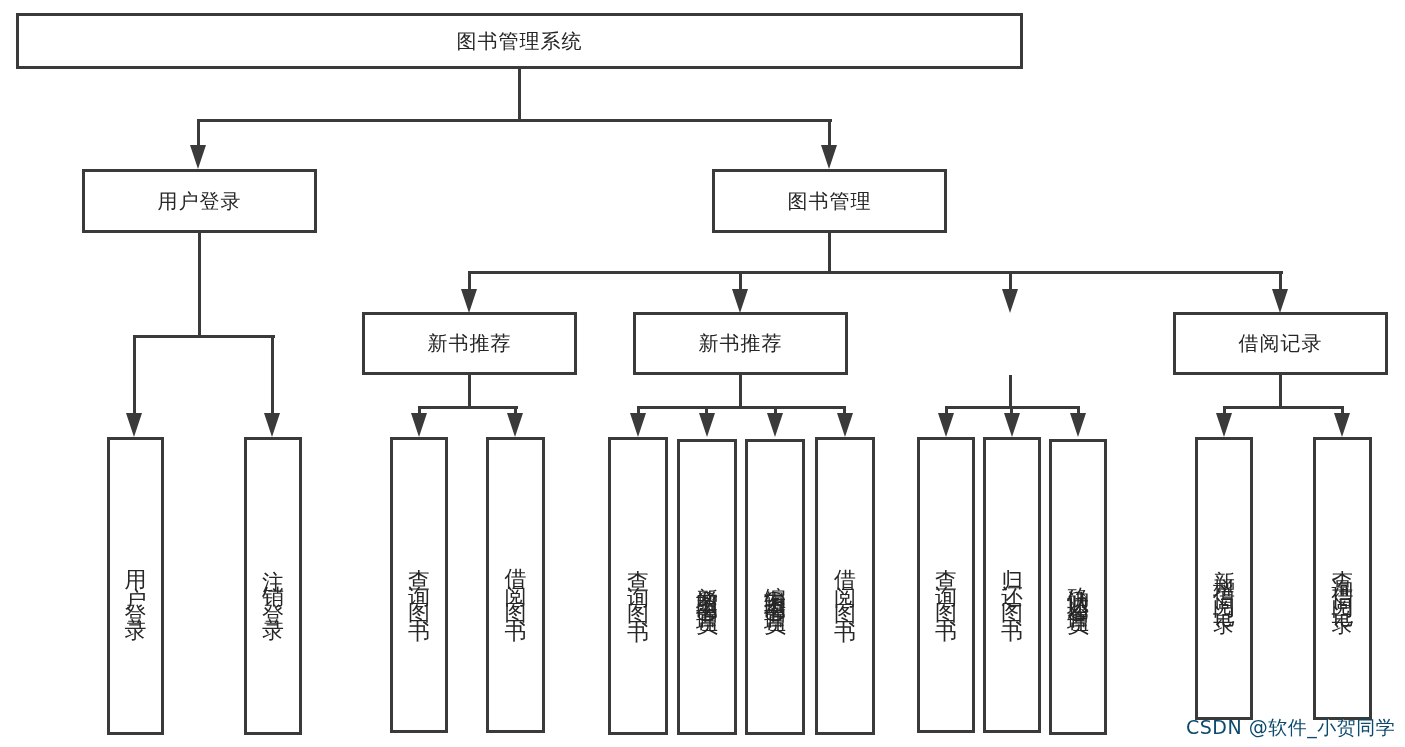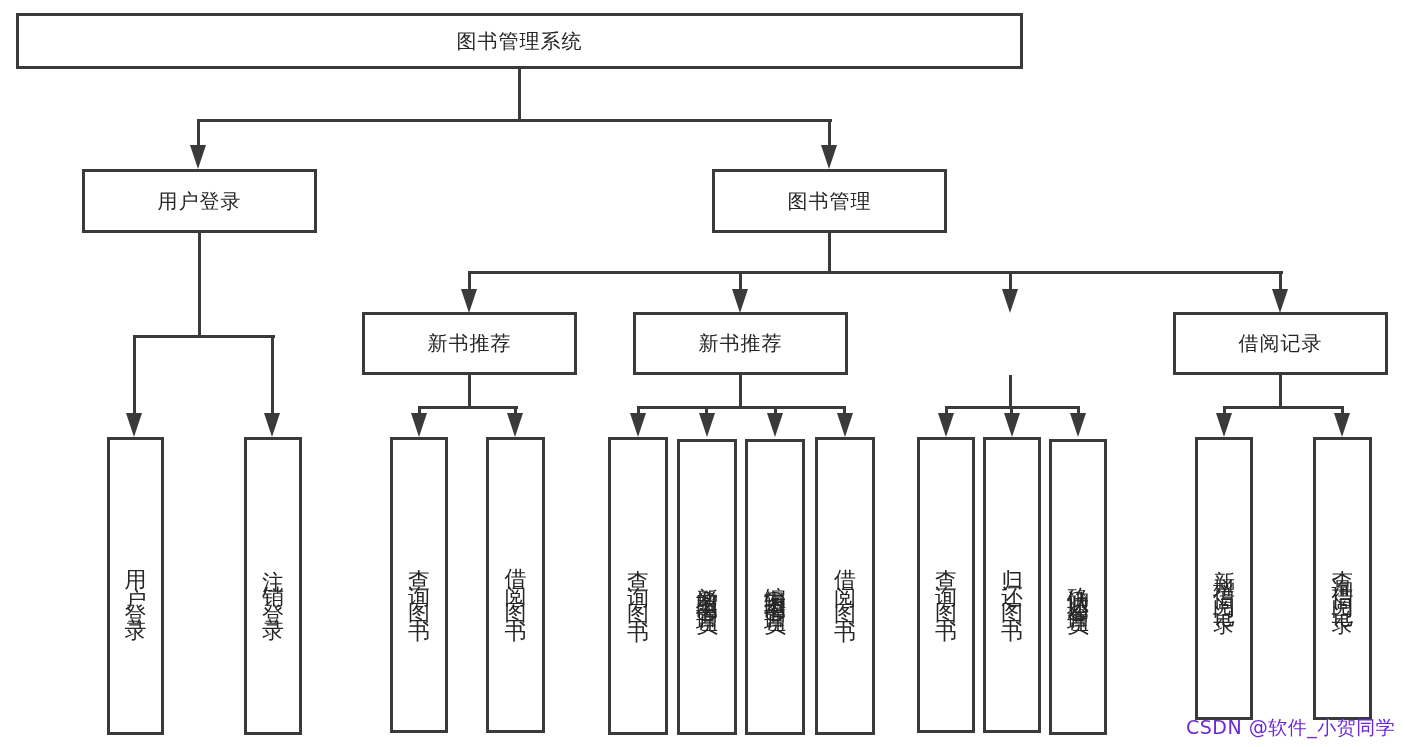--- a/index.html
+++ b/index.html
@@ -22,21 +22,21 @@
   .sp-mid{letter-spacing:9px;}
   .sp-tight{letter-spacing:4px;}
   .vl,.hl{position:absolute;background:#3a3a3a;}
   .arr{
     position:absolute;width:0;height:0;
     border-left:8px solid transparent;border-right:8px solid transparent;
     border-top:24px solid #3a3a3a;
   }
   .watermark{
     position:absolute;left:1186px;top:715px;z-index:5;
-    font-size:19px;color:#6d28d9;letter-spacing:0.5px;
+    font-size:19px;color:#0c4a6e;letter-spacing:0.5px;
     text-shadow:1px 1px 0 #ffffff;white-space:nowrap;
   }
 </style>
 </head>
 <body>
 
 <div class="stage">
 
   <div class="box hbox" style="left:16px;top:13px;width:1007px;height:56px;">
     <span>图书管理系统</span>

